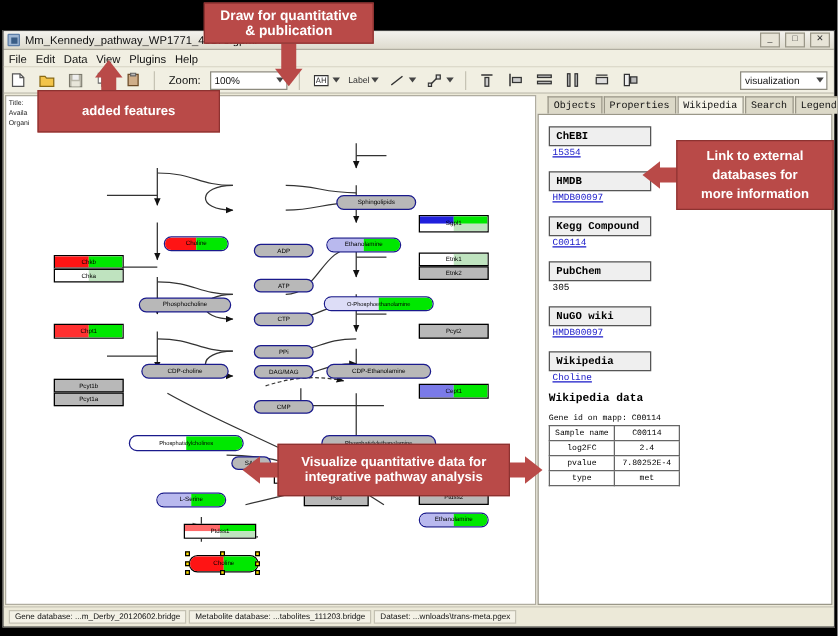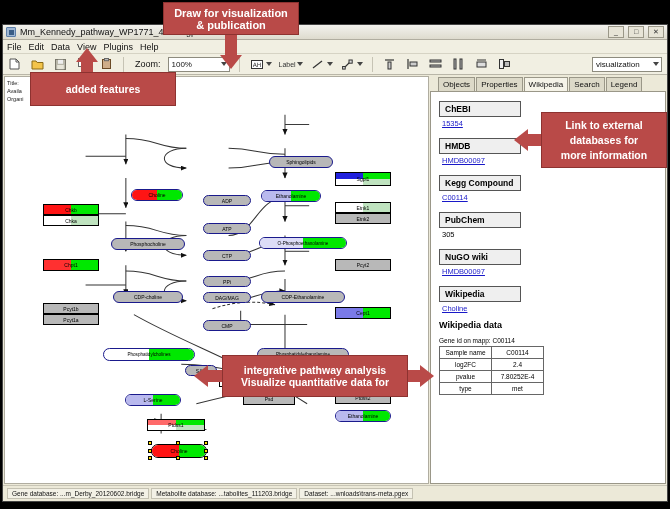--- a/index.html
+++ b/index.html
@@ -113,21 +113,21 @@
 
   
   .handle{
     position:absolute;width:4px;height:4px;background:#ffe000;border:1px solid #000;
     z-index:10;
   }
 
   
   #sidebar{
     width:236px;flex:0 0 236px;display:flex;flex-direction:column;
-    background:#ece9d8;margin:1px 1px 1px 0;
+    background:#ece9d8;margin:1px 1px 1px 0;font-family:Liberation Mono, monospace;
   }
   #tabrow{
     display:flex;align-items:flex-end;height:15px;gap:1px;padding-left:8px;
     background:#ece9d8;
   }
   .tab{
     font-size:8px;padding:2px 4px 2px 4px;border:1px solid #9a9788;border-bottom:none;
     background:#dcd9c8;color:#111;line-height:9px;
   }
   .tab.active{background:#f5f3e8;position:relative;top:0px;font-weight:normal;}
@@ -606,40 +606,40 @@
   </div>
 
   <div id="statusbar">
     <span class="sb-cell">Gene database: ...m_Derby_20120602.bridge</span>
     <span class="sb-cell">Metabolite database: ...tabolites_111203.bridge</span>
     <span class="sb-cell">Dataset: ...wnloads\trans-meta.pgex</span>
   </div>
 </div>
 
 <div class="callout" style="left:163px;top:2px;width:136px;height:33px;font-size:11px;flex-direction:column;">
-  <span>Draw for visualization</span>
+  <span>Draw for quantitative</span>
   <span>&amp; publication</span>
 </div>
 <div class="arrow-stem" style="left:225px;top:35px;width:12px;height:21px;"></div>
 <div class="arrow-down" style="left:220px;top:55px;"></div>
 
 <div class="callout" style="left:30px;top:72px;width:146px;height:34px;font-size:10.5px;flex-direction:column;">
   <span>added features</span>
 </div>
 <div class="arrow-stem" style="left:81px;top:60px;width:12px;height:13px;"></div>
 <div class="arrow-up" style="left:76px;top:48px;"></div>
 
 <div class="callout" style="left:541px;top:112px;width:126px;height:56px;font-size:10.5px;flex-direction:column;line-height:15px;">
   <span>Link  to external</span>
   <span>databases  for</span>
   <span>more information</span>
 </div>
 <div class="arrow-stem" style="left:528px;top:134px;width:14px;height:12px;"></div>
 <div class="arrow-left" style="left:514px;top:129px;"></div>
 
 <div class="callout" style="left:222px;top:355px;width:186px;height:42px;font-size:10.5px;flex-direction:column;">
+  <span>Visualize quantitative data  for</span>
   <span>integrative pathway analysis</span>
-  <span>Visualize quantitative data  for</span>
 </div>
 <div class="arrow-stem" style="left:208px;top:370px;width:15px;height:12px;"></div>
 <div class="arrow-left" style="left:194px;top:365px;"></div>
 <div class="arrow-stem" style="left:407px;top:370px;width:14px;height:12px;"></div>
 <div class="arrow-right" style="left:420px;top:365px;"></div>
 
 </body></html>

